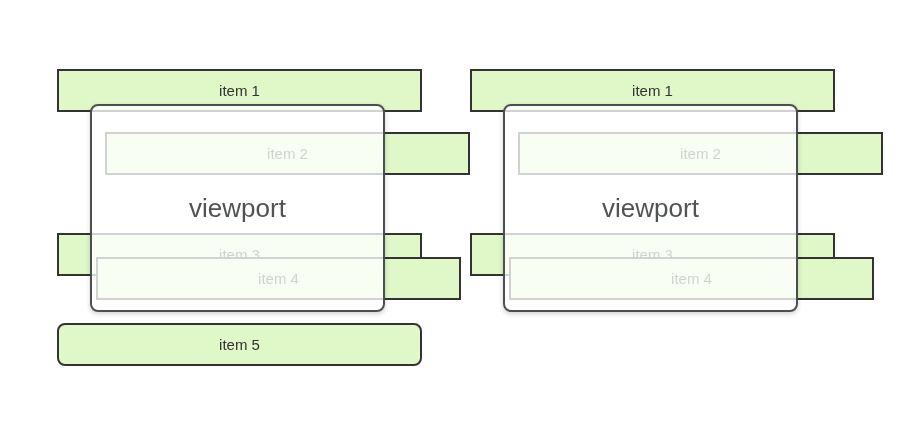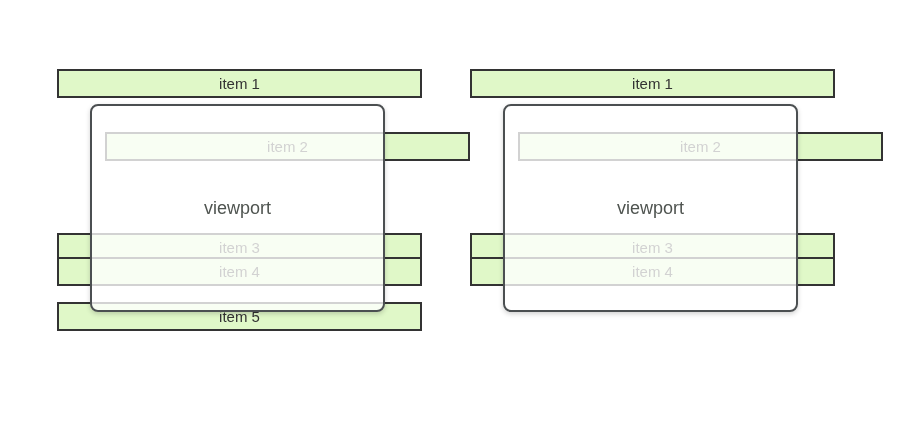--- a/index.html
+++ b/index.html
@@ -18,46 +18,46 @@
     font-family:"Liberation Sans",sans-serif;
     position:relative;
     overflow:hidden;
   }
   .diagram{
     position:absolute;top:0;width:365px;height:424px;
   }
   .diagram.left{left:57px;}
   .diagram.right{left:470px;}
   .item{
-    position:absolute;left:0;width:365px;height:29px;
+    position:absolute;left:0;width:365px;height:43px;
     background:var(--item-fill);
     border:2px solid var(--item-border);
     box-sizing:border-box;
     display:flex;align-items:center;justify-content:center;
   }
   .item .label{
     font-size:15px;color:var(--item-text);
   }
   .row-0{top:69px;}
   .row-1{top:132px;margin-left:48px;}
   .row-2{top:194px;margin-top:39px;}
-  .row-3{top:257px;}
-  .row-4{top:302px;}
+  .row-3{top:257px;margin-left:39px;}
+  .row-4{top:323px;border-radius:8px;}
   .viewport{
     position:absolute;left:33px;top:104px;width:295px;height:208px;
     background:var(--viewport-fill);
     border:2px solid var(--viewport-border);
     border-radius:8px;
     box-sizing:border-box;
     box-shadow:0 2px 5px rgba(0,0,0,0.18);
     display:flex;align-items:center;justify-content:center;
     z-index:5;
   }
   .viewport .vlabel{
-    font-size:18px;color:var(--viewport-text);
+    font-size:26px;color:var(--viewport-text);
   }
 </style>
 </head>
 <body>
 
 <div class="diagram left">
   <div class="item row-0">
     <span class="label">item 1</span>
   </div>
   <div class="item row-1">

